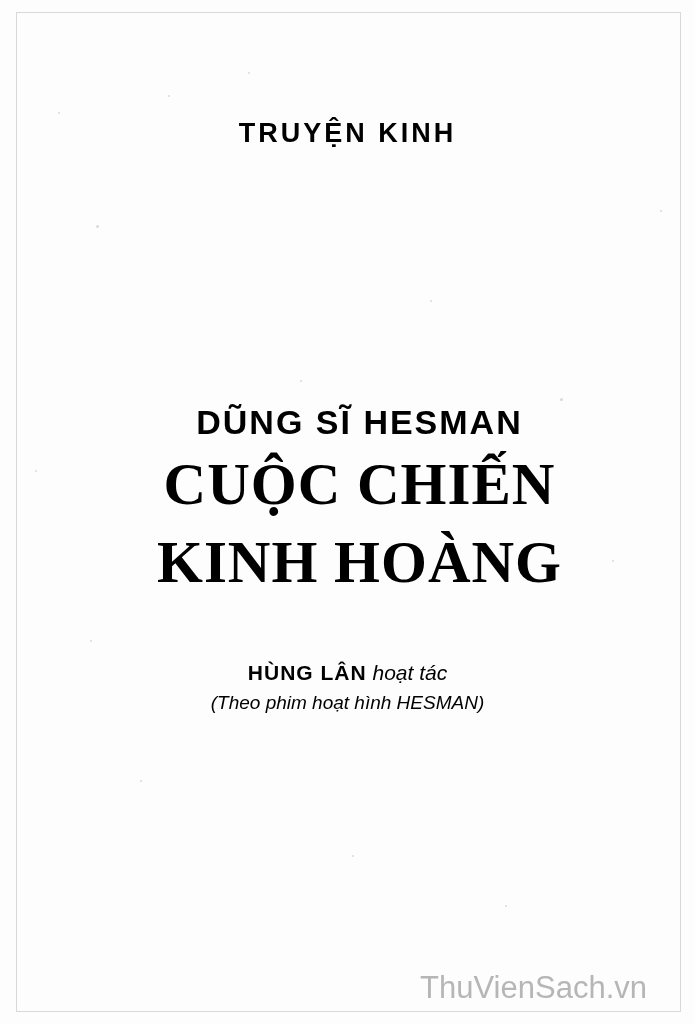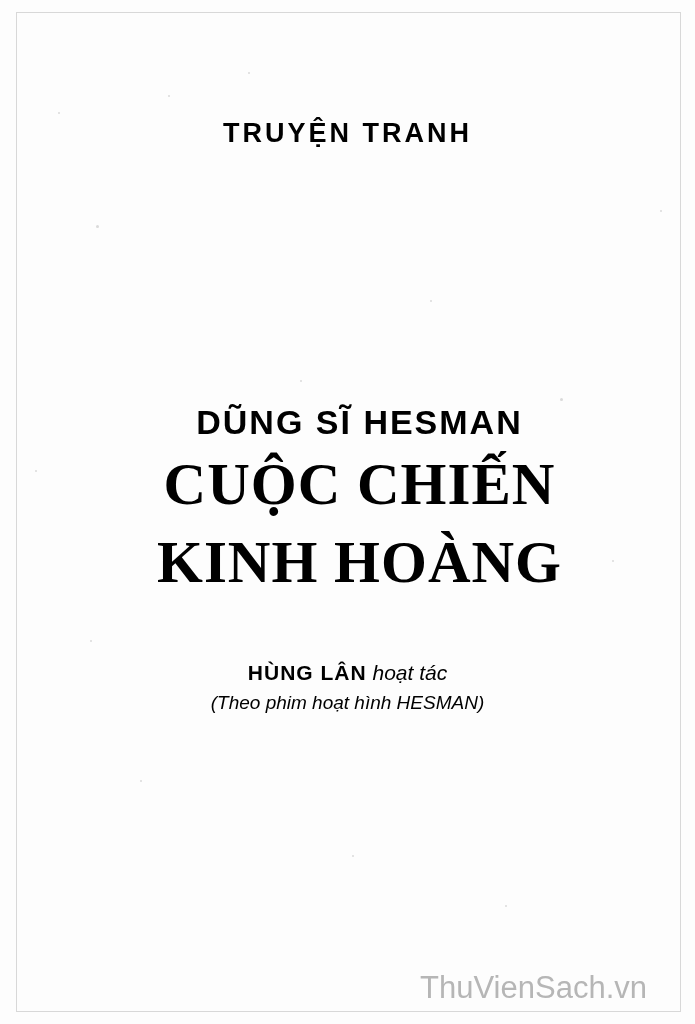--- a/index.html
+++ b/index.html
@@ -135,21 +135,21 @@
   <div class="speck" style="left:560px; top:398px; width:3px; height:3px;"></div>
   <div class="speck" style="left:612px; top:560px; width:2px; height:2px;"></div>
   <div class="speck" style="left:90px;  top:640px; width:2px; height:2px;"></div>
   <div class="speck" style="left:140px; top:780px; width:2px; height:2px;"></div>
   <div class="speck" style="left:352px; top:855px; width:2px; height:2px;"></div>
   <div class="speck" style="left:505px; top:905px; width:2px; height:2px;"></div>
   <div class="speck" style="left:248px; top:72px;  width:2px; height:2px;"></div>
   <div class="speck" style="left:35px;  top:470px; width:2px; height:2px;"></div>
   <div class="speck" style="left:660px; top:210px; width:2px; height:2px;"></div>
 
-  <div class="series-label">TRUYỆN TRANH</div>
+  <div class="series-label">TRUYỆN KINH</div>
 
   <div class="title-block">
     <div class="title-sub">DŨNG SĨ HESMAN</div>
     <div class="title-main-1">CUỘC CHIẾN</div>
     <div class="title-main-2">KINH HOÀNG</div>
   </div>
 
   <div class="credits">
     <div class="credit-author">
       <span class="name">HÙNG LÂN</span>

